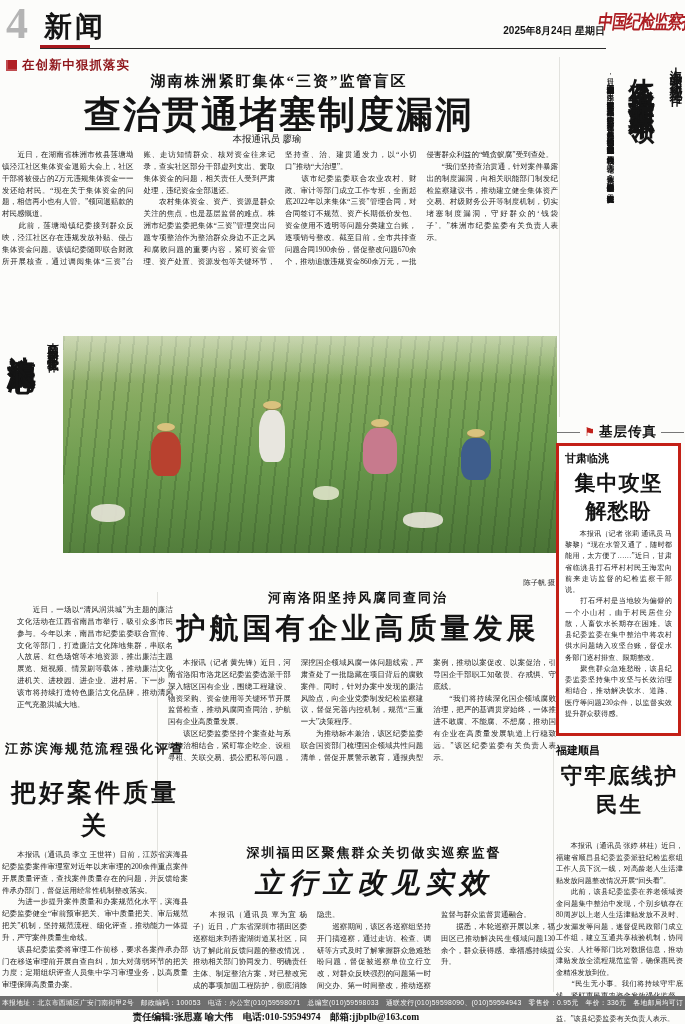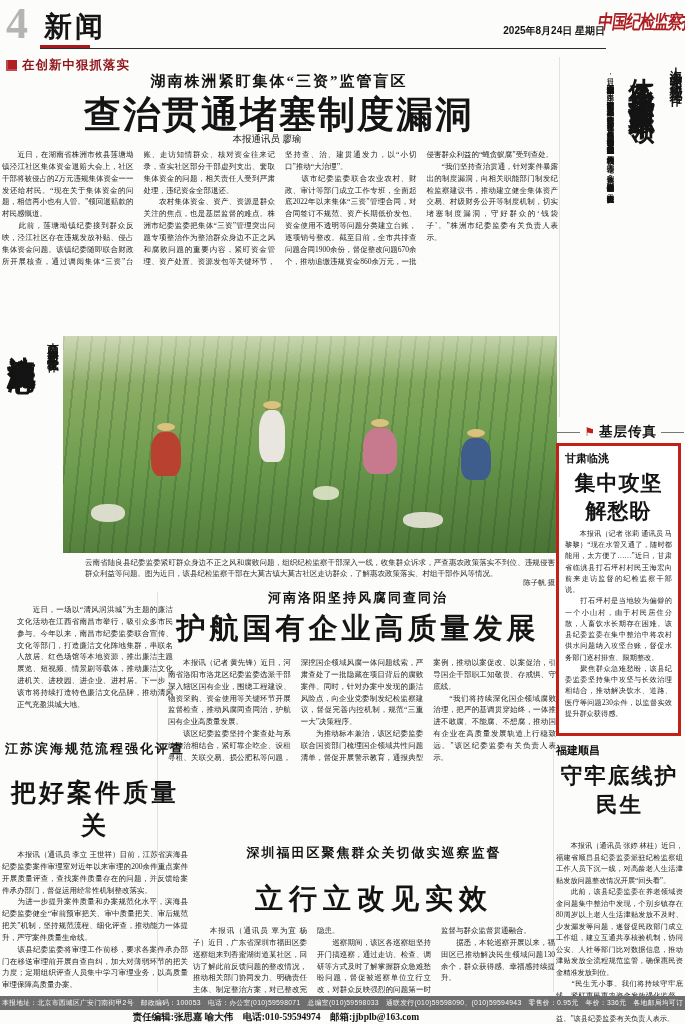--- a/index.html
+++ b/index.html
@@ -75,21 +75,21 @@
   .ly{left:160px;top:589px;width:396px;}
   .a-kicker{text-align:center;font-size:13px;font-weight:700;letter-spacing:2px;}
   .ly-head{text-align:center;font-size:29px;font-weight:900;letter-spacing:4px;margin-top:2px;}
   .ly-body{margin-top:8px;height:190px;column-count:3;column-gap:10px;margin-left:8px;}
   
   .bh{left:2px;top:740px;width:186px;}
   .bh-head{text-align:center;font-size:25px;font-weight:900;letter-spacing:3px;margin-top:18px;}
   .bh-body{margin-top:7px;height:202px;}
   
   .ft{left:193px;top:844px;width:362px;}
-  .ft-head{text-align:center;font-size:28px;font-weight:900;letter-spacing:6px;margin-top:18px;}
+  .ft-head{text-align:center;font-size:28px;font-weight:900;letter-spacing:6px;margin-top:2px;font-style:italic;}
   .ft-body{margin-top:7px;height:98px;column-count:3;column-gap:10px;}
   
   .infobar{left:0;top:996px;width:685px;height:14px;background:#6f6f6f;color:#fff;
            font-size:6.8px;line-height:14px;text-align:center;letter-spacing:.3px;}
   .editors{left:0;top:1011px;width:552px;text-align:center;font-size:9.5px;font-weight:700;}
 </style>
 </head>
 <body>
 
 <div id="page">
@@ -131,21 +131,20 @@
   <div class="abs photo">
     <span class="fig f1"></span>
     <span class="fig f2"></span>
     <span class="fig f3"></span>
     <span class="fig f4"></span>
     <span class="sack s1"></span>
     <span class="sack s2"></span>
     <span class="sack s3"></span>
   </div>
   <div class="caption">
-    <span>云南省陆良县纪委监委紧盯群众身边不正之风和腐败问题，组织纪检监察干部深入一线，收集群众诉求，严查惠农政策落实不到位、违规侵害群众利益等问题。图为近日，该县纪检监察干部在大莫古镇大莫古社区走访群众，了解惠农政策落实、村组干部作风等情况。</span>
     <span class="credit">陈子帆 摄</span>
   </div>
 
   <div class="abs gs-header">
     <span class="gs-line"></span>
     <span class="flagicon">⚑</span>
     <span class="gs-label hd">基层传真</span>
     <span class="gs-line"></span>
   </div>
   <div class="abs redbox">

